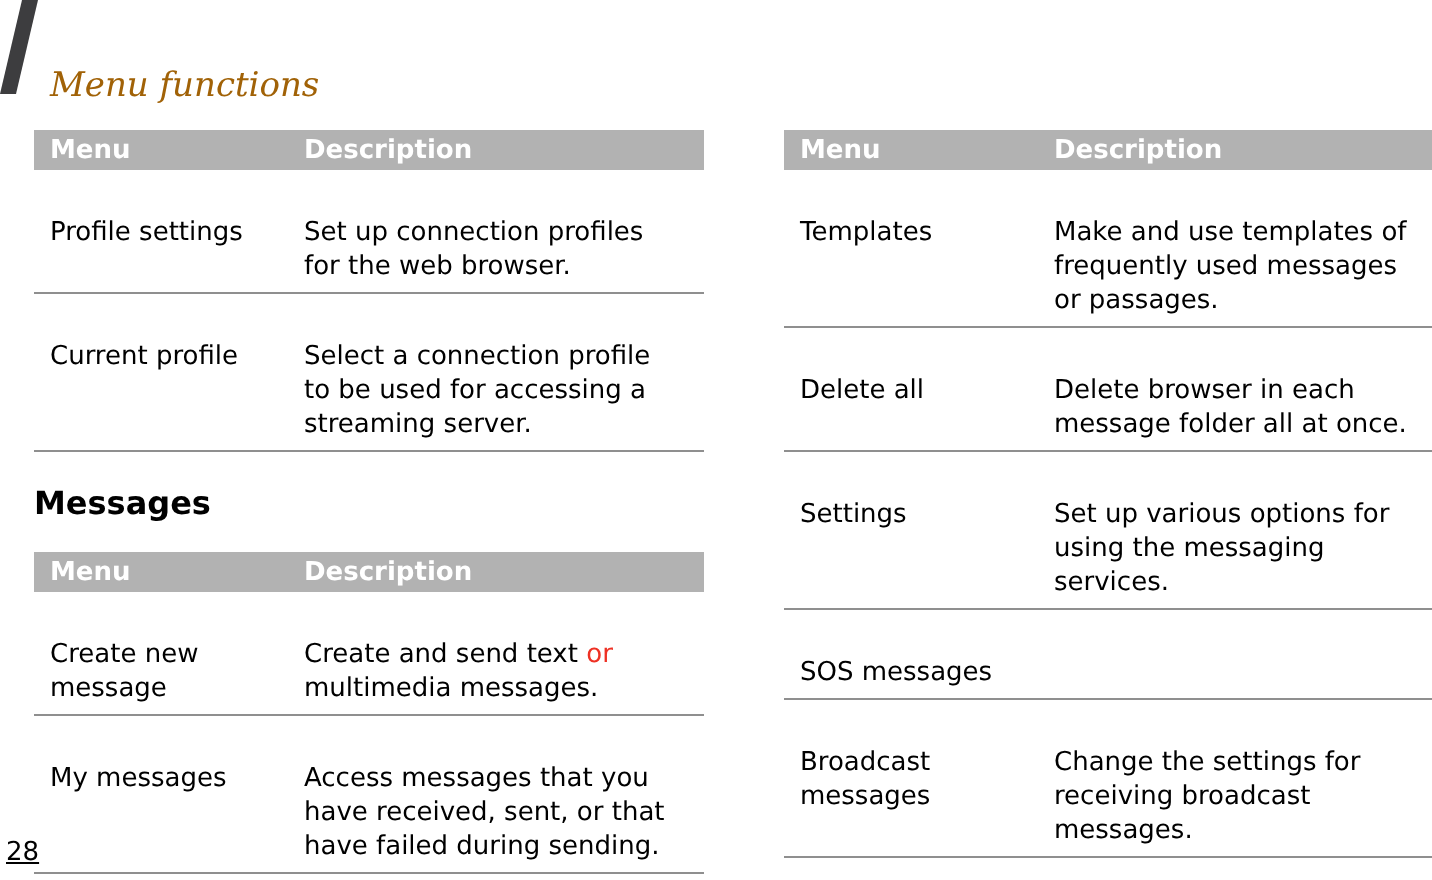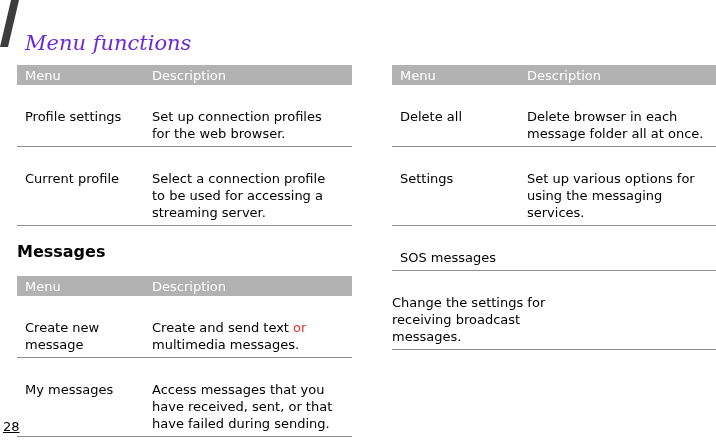--- a/index.html
+++ b/index.html
@@ -13,43 +13,43 @@
   }
 
   
   .corner { position: absolute; left: 0; top: 0; }
 
   
   .chapter-title {
     position: absolute; left: 25px; top: 31px;
     font-family: "DejaVu Serif", "Liberation Serif", serif;
     font-style: italic;
-    font-size: 21px; line-height: 24px;
-    color: #6d28d9;
+    font-size: 17px; line-height: 24px;
+    color: #a16207;
     white-space: nowrap;
   }
 
   
   .col-left  { position: absolute; left: 17px;  top: 65px; width: 335px; }
   .col-right { position: absolute; left: 392px; top: 65px; width: 324px; }
 
   
   .section-heading {
     font-size: 16px; line-height: 20px;
     font-weight: bold;
     margin: 16px 0 14px 0;
   }
 
   
   .dtable { width: 100%; font-size: 13px; line-height: 17px; }
   .thead {
     display: flex;
     background: var(--header-bg, #b2b2b2);
     color: var(--header-text, #ffffff);
-    font-weight: normal;
+    font-weight: bold;
     height: 20px;
     align-items: center;
   }
   .th.menu-col { width: 135px; padding-left: 8px; box-sizing: border-box; flex: none; }
   .th.desc-col { flex: 1; }
 
   .trow {
     display: flex;
     border-bottom: 1px solid var(--divider, #909090);
   }
@@ -127,34 +127,42 @@
 </div>
 
 <div class="col-right">
 
   <div class="dtable">
     <div class="thead">
       <div class="th menu-col">Menu</div>
       <div class="th desc-col">Description</div>
     </div>
     <div class="trow">
+      <div class="td menu-col">Templates</div>
+      <div class="td desc-col">Make and use templates of
+frequently used messages
+or passages.</div>
+    </div>
+    <div class="trow">
       <div class="td menu-col">Delete all</div>
       <div class="td desc-col">Delete browser in each
 message folder all at once.</div>
     </div>
     <div class="trow">
       <div class="td menu-col">Settings</div>
       <div class="td desc-col">Set up various options for
 using the messaging
 services.</div>
     </div>
     <div class="trow">
       <div class="td menu-col">SOS messages</div>
     </div>
     <div class="trow">
+      <div class="td menu-col">Broadcast
+messages</div>
       <div class="td desc-col">Change the settings for
 receiving broadcast
 messages.</div>
     </div>
   </div>
 
 </div>
 
 <div class="page-number">28</div>
 

